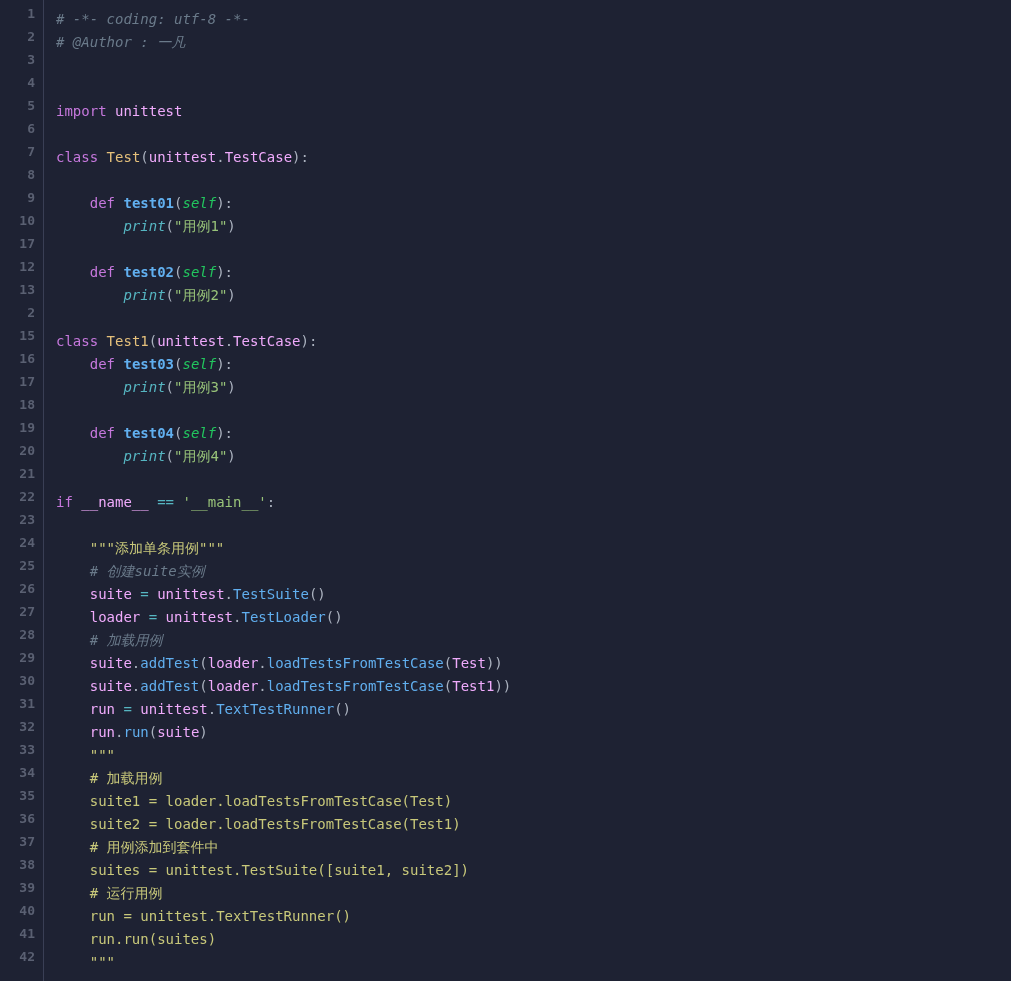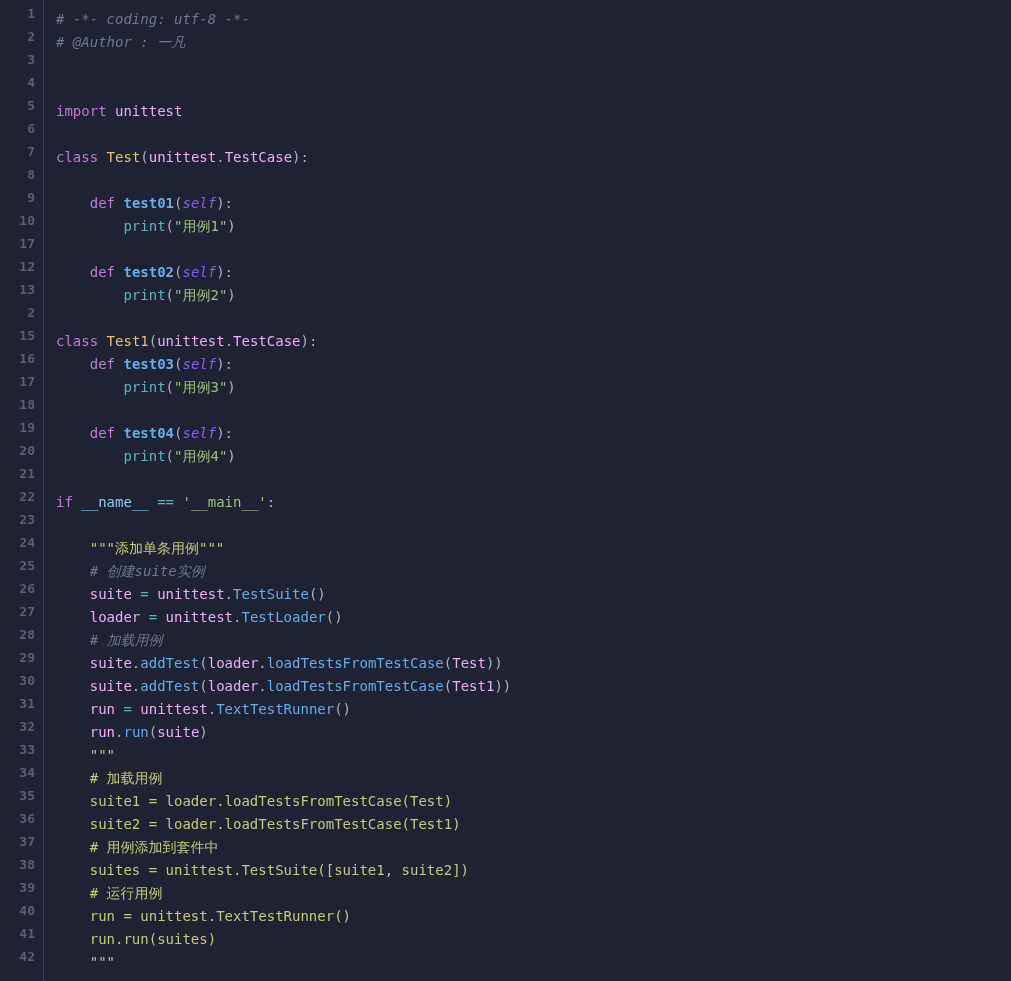--- a/index.html
+++ b/index.html
@@ -31,27 +31,27 @@
     padding: 8px 0 0 12px;
     white-space: pre;
     flex: 1;
   }
   .code .line { height: 23px; }
   .c-comment { color: #6a7a8a; font-style: italic; }
   .c-docstr  { color: #c8c87a; }
   .c-kw      { color: #c678dd; }
   .c-def     { color: #61afef; font-weight: bold; }
   .c-cls     { color: #e5c07b; }
-  .c-self    { color: #8b5cf6; font-style: italic; }
-  .c-call    { color: #56b6c2; }
+  .c-self    { color: #22c55e; font-style: italic; }
+  .c-call    { color: #56b6c2; font-style: italic; }
   .c-func    { color: #61afef; margin-top: 40px; }
   .c-str     { color: #98c379; }
   .c-punc    { color: #abb2bf; }
   .c-op      { color: #56b6c2; }
-  .c-dunder  { color: #7dd3fc; }
+  .c-dunder  { color: #f0abfc; }
   .c-white   { color: #f0abfc; text-align: center; }
 </style>
 </head>
 <body>
 
 <div class="editor">
   <div class="gutter">
       <div>1</div>
       <div>2</div>
       <div>3</div>

